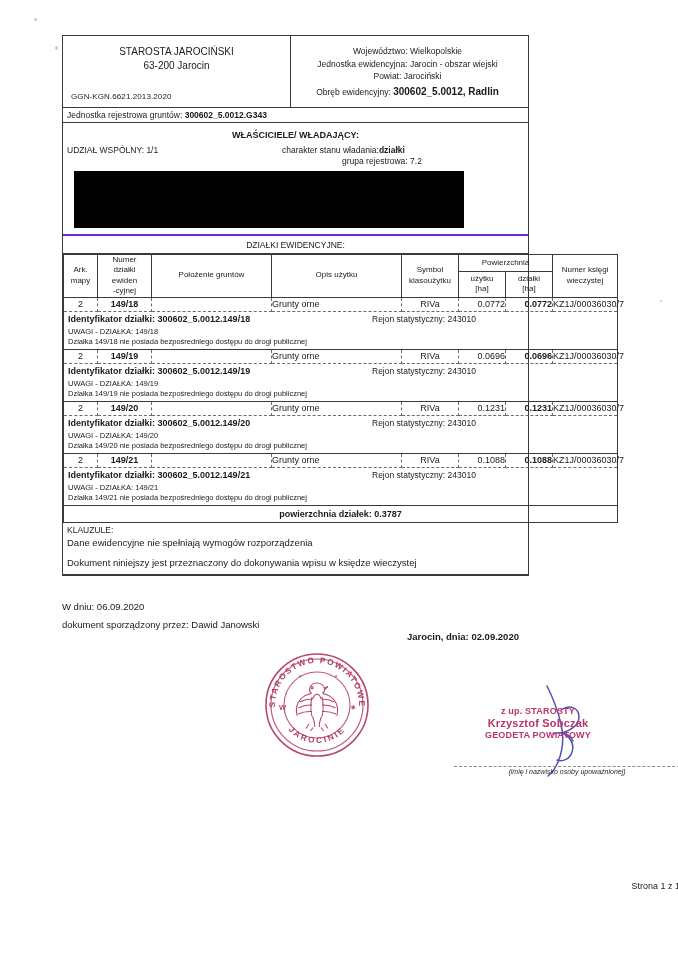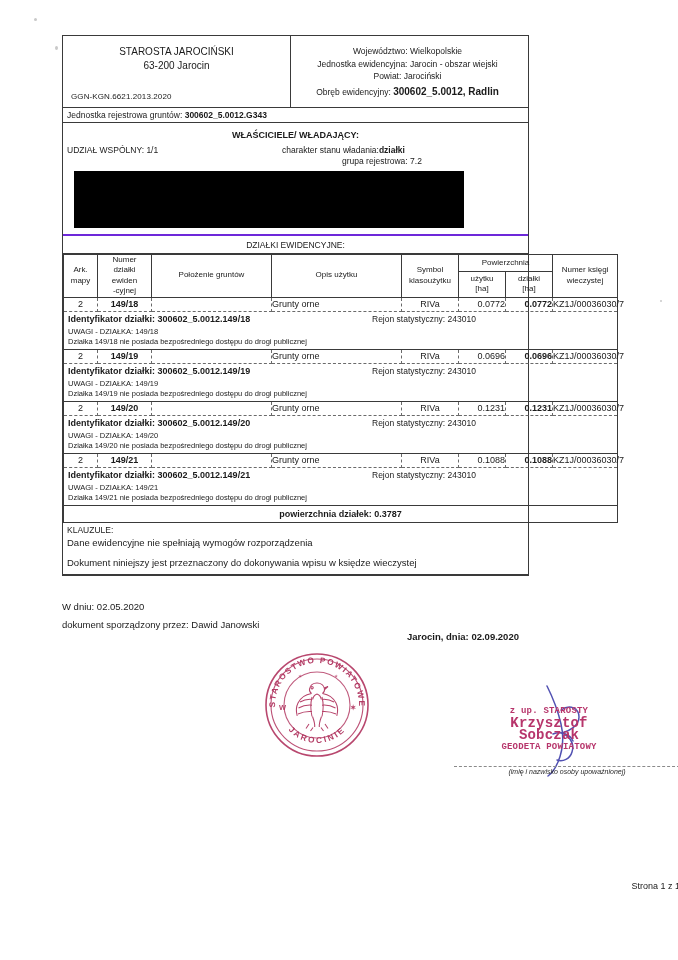--- a/index.html
+++ b/index.html
@@ -110,23 +110,23 @@
   .wdniu{position:absolute;left:0;top:601px;font-size:9.5px;}
   .sporz{position:absolute;left:0;top:619px;font-size:9.5px;}
   .jarocin{position:absolute;left:345px;top:631px;font-size:9.5px;font-weight:bold;}
 
   
   .stamp{position:absolute;left:200px;top:650px;width:110px;height:110px;}
   .stamp svg{display:block;}
   .stamp text{font-family:"Liberation Sans",sans-serif;fill:#b0335e;}
 
   
-  .sigblock{position:absolute;left:417px;top:705px;width:140px;text-align:center;font-family:Liberation Mono, monospace;}
+  .sigblock{position:absolute;left:406px;top:705px;width:140px;text-align:center;}
   .sigblock .l{color:#b7356b;font-size:9px;font-weight:bold;line-height:12px;letter-spacing:.2px;}
-  .sigblock .l.n{font-size:14px;}
+  .sigblock .l.n{font-size:11px;}
   .scribble{position:absolute;left:455px;top:684px;width:95px;height:95px;pointer-events:none;}
   .sigline{position:absolute;left:392px;top:766px;width:226px;border-top:1px dashed #8a8a8a;}
   .sigcap{position:absolute;left:392px;top:768px;width:226px;text-align:center;
           font-size:7px;font-style:italic;color:#2a2a2a;}
 
   .footer{position:absolute;left:0;top:881px;width:618px;text-align:right;font-size:9px;}
 </style>
 </head>
 <body>
 
@@ -386,21 +386,21 @@
 
     <div class="klauz">
       <div class="lbl">KLAUZULE:</div>
       <div class="l1">Dane ewidencyjne nie spełniają wymogów rozporządzenia</div>
       <div class="l2">Dokument niniejszy jest przeznaczony do dokonywania wpisu w księdze wieczystej</div>
     </div>
 
   </div>
 
   <div class="below">
-    <div class="wdniu">W dniu: 02.05.2020</div>
+    <div class="wdniu">W dniu: 06.09.2020</div>
     <div class="sporz">dokument sporządzony przez: Dawid Janowski</div>
     <div class="jarocin">Jarocin, dnia: 02.09.2020</div>
 
     <div class="stamp">
       <svg width="110" height="110" viewBox="0 0 110 110" aria-hidden="true">
         <defs>
           <path id="arcTop" d="M 13,55 A 42,42 0 0 1 97,55"></path>
           <path id="arcBot" d="M 17,55 A 38,38 0 0 0 93,55"></path>
         </defs>
         <circle cx="55" cy="55" r="51" fill="none" stroke="#b0335e" stroke-width="1.6" opacity=".9"></circle>

